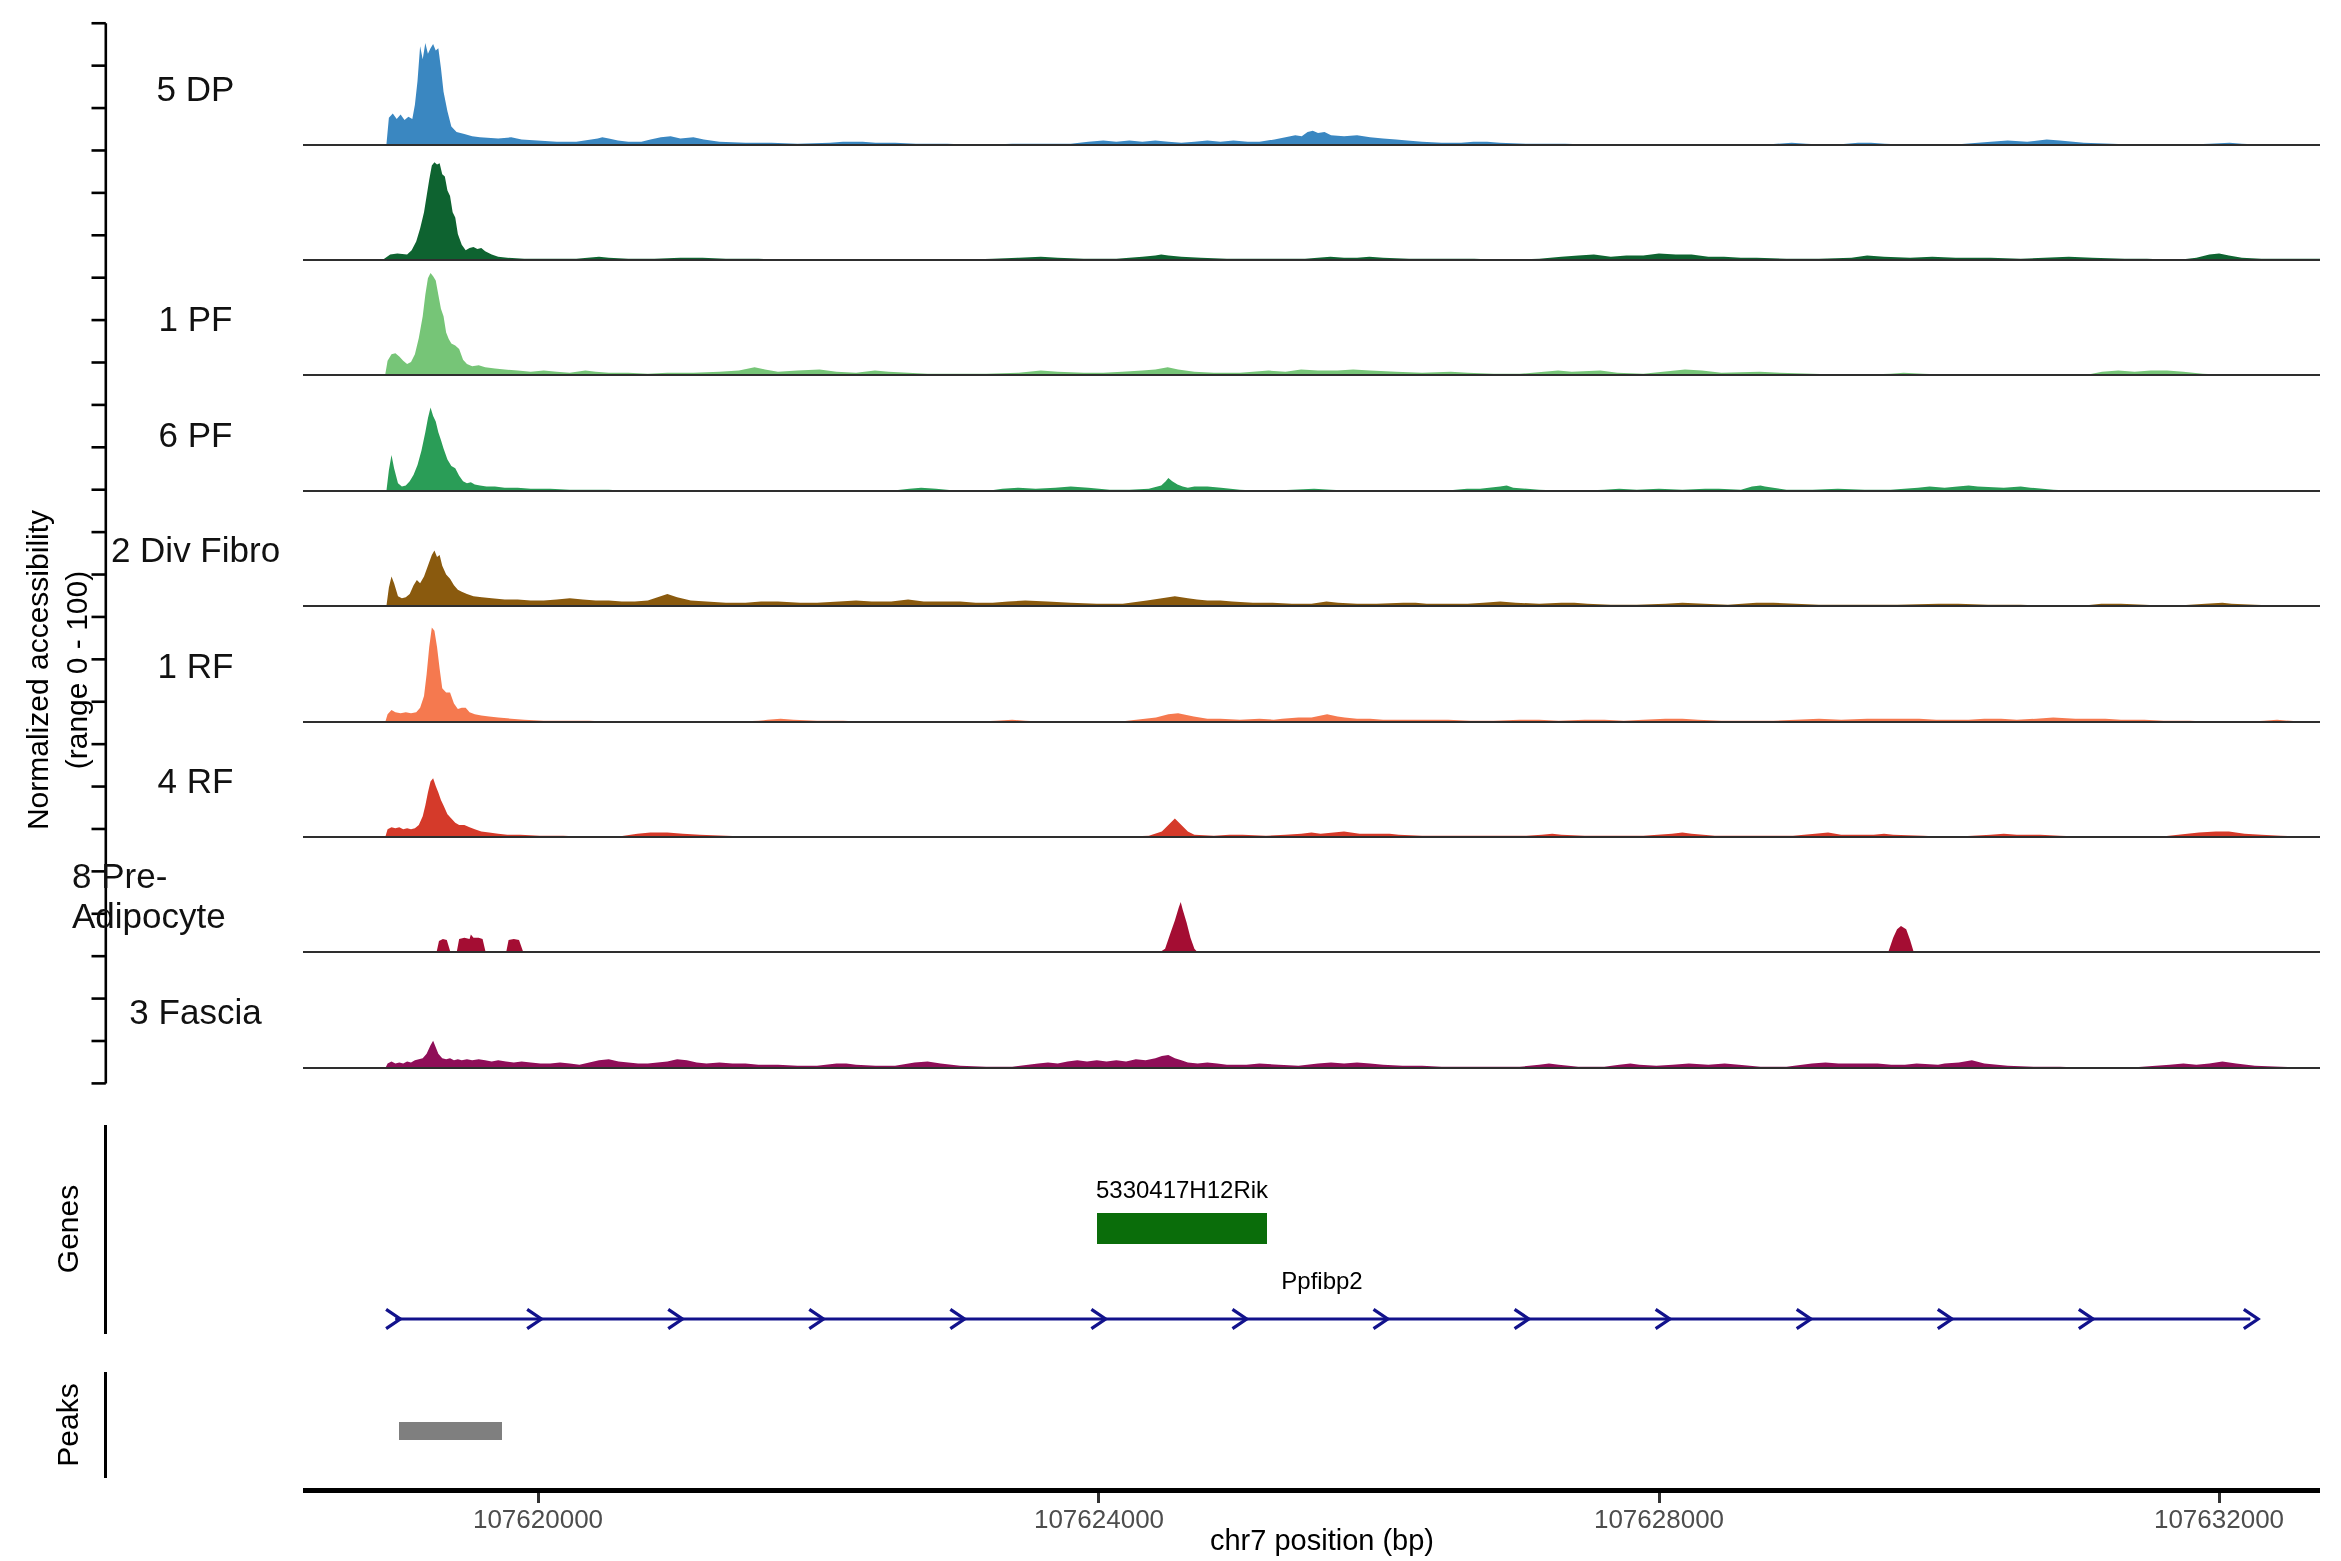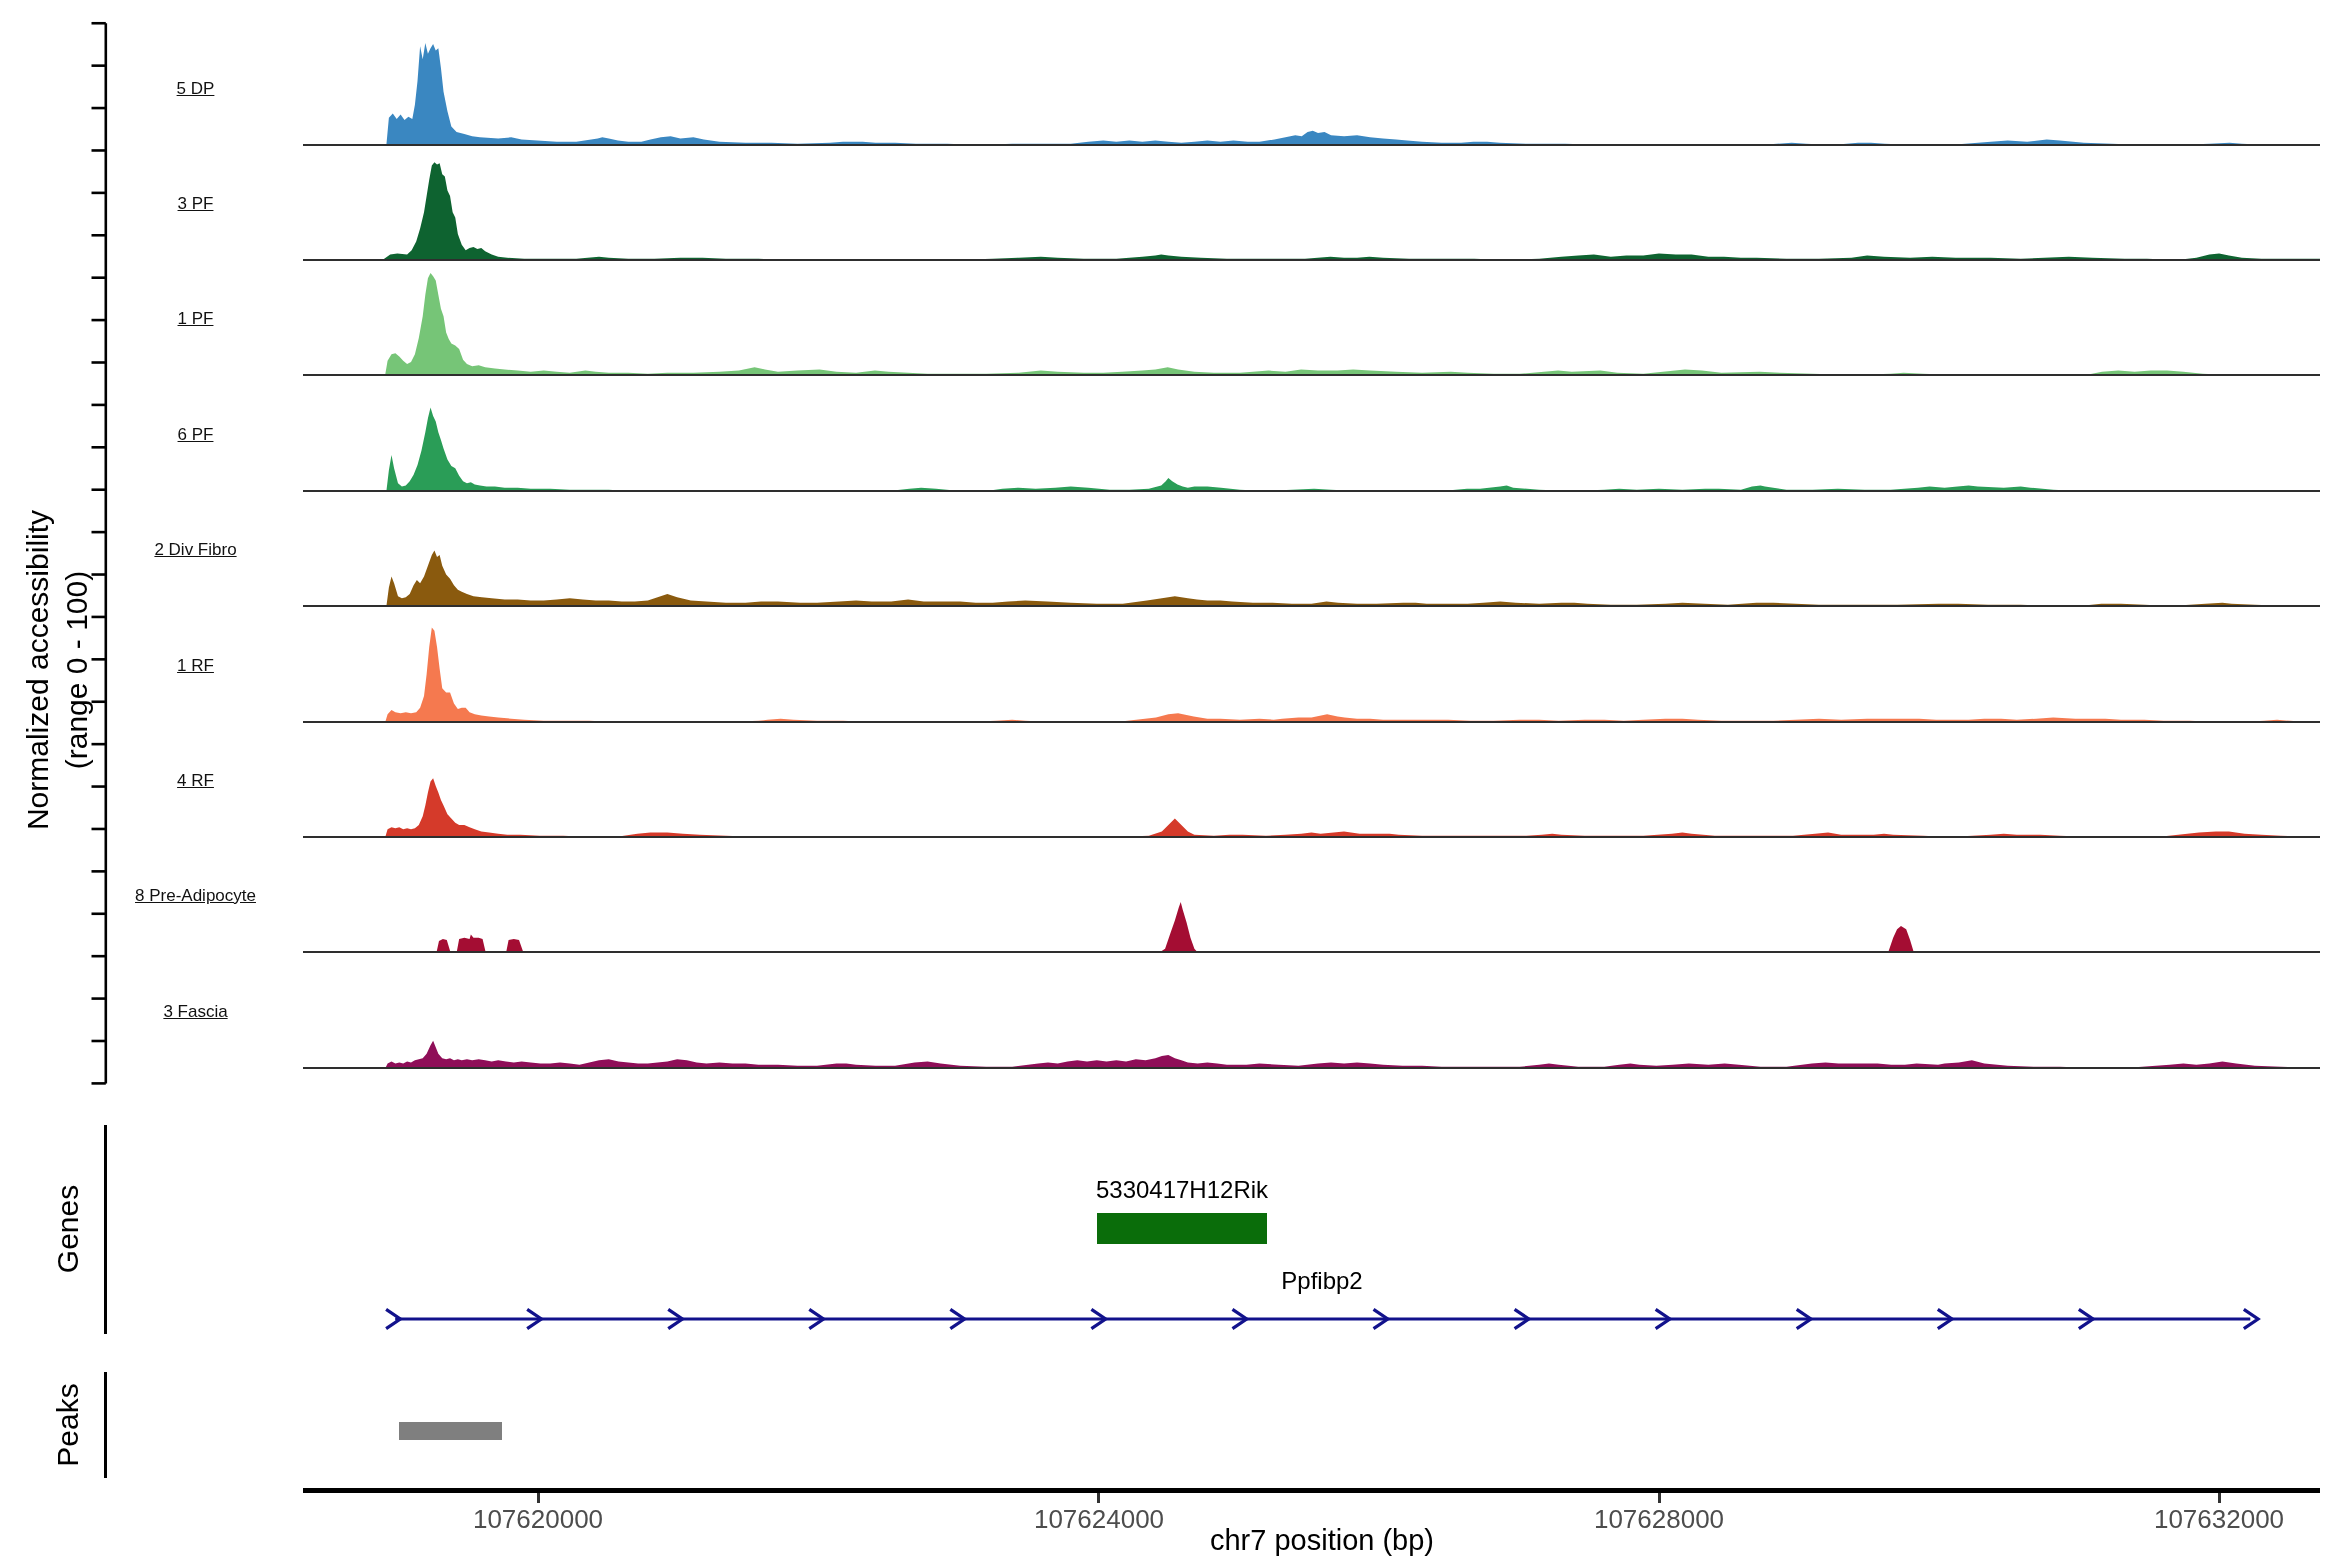--- a/index.html
+++ b/index.html
@@ -6,21 +6,21 @@
   body{width:2342px;height:1561px;font-family:"Liberation Sans",sans-serif;}
   .figure{position:relative;width:2342px;height:1561px;background:#fff;overflow:hidden;}
   .abs{position:absolute;}
   .ylab{position:absolute;left:57px;top:670px;width:0;height:0;}
   .ylab .inner{position:absolute;transform:translate(-50%,-50%) rotate(-90deg);white-space:nowrap;
     text-align:center;font-size:30px;line-height:1.3;color:#000;}
   .sec-label{position:absolute;width:0;height:0;}
   .sec-label .inner{position:absolute;transform:translate(-50%,-50%) rotate(-90deg);
     white-space:nowrap;font-size:30px;color:#000;}
   .track-label{position:absolute;left:72px;width:247px;display:flex;align-items:center;
-    justify-content:center;font-size:17px;color:#111;text-decoration:underline;}
+    justify-content:center;font-size:35px;color:#111;}
   .baseline{position:absolute;background:#2e2e2e;height:2px;}
   .bracket{position:absolute;width:2.6px;background:#000;}
   .gene-box{position:absolute;}
   .gene-name{position:absolute;font-size:24px;color:#000;transform:translateX(-50%);white-space:nowrap;text-align:center;}
   .xaxis-line{position:absolute;background:#000;height:4.6px;}
   .xtick{position:absolute;width:2.6px;height:10.4px;background:#333;}
   .xtick-label{position:absolute;transform:translateX(-50%);font-size:26px;color:#4d4d4d;white-space:nowrap;}
   .xaxis-title{position:absolute;transform:translateX(-50%);font-size:29px;color:#000;white-space:nowrap;}
   svg{display:block;}
 </style>
@@ -68,21 +68,20 @@
 
   <div id="tracks">
       <div class="abs" style="left: 0px; top: 31px; width: 2342px; height: 115px;">
         <div class="track-label" style="top: 0px; height: 115px;">5 DP</div>
         <svg viewBox="0 0 3100 106" preserveAspectRatio="none" style="position: absolute; left: 303px; top: 0px; width: 2017px; height: 115px;">
           <polygon points="0,106 0,106 128,106 132,80 138,76 144,81 150,77 156,82 162,79 168,81 172,68 176,46 180,14 184,26 188,11 192,21 196,16 200,12 204,18 208,16 212,34 216,56 222,74 228,88 236,93 248,95 260,97 272,98 300,99 320,98 336,100 360,101 390,102 420,102 453,99 460,98 470,99 484,101 500,102 520,102 534,100 550,98 565,97 580,99 600,98 616,100 640,102 680,103 720,103 760,104 810,103 830,102 860,102 880,103 910,103 942,104 990,104 1040,105 1090,104 1140,104 1180,104 1207,102 1230,101 1250,102 1270,101 1290,102 1310,101 1330,102 1350,103 1370,102 1390,101 1410,102 1430,101 1452,102 1470,102 1493,100 1510,98 1525,96 1535,97 1544,93 1552,92 1560,94 1570,93 1580,96 1600,97 1620,96 1640,98 1660,99 1680,100 1697,101 1720,102 1750,103 1780,103 1799,102 1820,102 1839,103 1880,104 1940,104 2000,105 2060,105 2120,105 2180,105 2240,105 2288,103 2310,104 2350,105 2390,103 2410,103 2431,104 2480,105 2530,105 2594,102 2620,101 2650,102 2680,100 2700,101 2737,103 2780,104 2830,105 2880,105 2930,104 2961,103 2980,104 3020,105 3060,105 3100,105 3100,106" fill="#3a87c1"></polygon>
         </svg>
         <div class="baseline" style="left: 303px; top: 113px; width: 2017px;"></div>
       </div>
       <div class="abs" style="left: 0px; top: 146px; width: 2342px; height: 115px;">
-        <div class="track-label" style="top: 0px; height: 115px;">3 PF</div>
         <svg viewBox="0 0 3100 106" preserveAspectRatio="none" style="position: absolute; left: 303px; top: 0px; width: 2017px; height: 115px;">
           <polygon points="0,106 0,106 120,106 134,100 145,99 160,100 167,96 174,88 180,76 186,61 190,46 194,31 198,18 202,15 206,17 210,16 214,26 218,28 222,41 226,46 230,61 234,66 238,81 244,91 250,96 256,94 262,93 268,95 274,94 280,97 290,100 300,102 314,103 340,104 380,104 420,104 455,102 470,103 500,104 540,104 580,103 614,103 650,104 700,104 750,105 800,105 850,105 900,105 950,105 1000,105 1060,104 1100,103 1134,102 1160,103 1200,104 1250,104 1290,102 1310,101 1319,100 1330,101 1350,102 1380,103 1420,104 1460,104 1500,104 1540,104 1579,102 1600,103 1620,103 1639,102 1660,103 1700,104 1750,104 1800,104 1850,105 1900,104 1934,102 1960,101 1984,100 2010,102 2034,101 2060,101 2084,99 2110,100 2134,100 2160,102 2184,102 2210,103 2234,103 2280,104 2330,104 2380,103 2404,101 2430,102 2470,103 2504,102 2540,103 2594,103 2640,104 2714,102 2750,103 2800,104 2834,104 2880,105 2910,103 2930,100 2945,99 2960,101 2980,103 3010,104 3060,104 3100,104 3100,106" fill="#0e6330"></polygon>
         </svg>
         <div class="baseline" style="left: 303px; top: 113px; width: 2017px;"></div>
       </div>
       <div class="abs" style="left: 0px; top: 261px; width: 2252px; height: 115px;">
         <div class="track-label" style="top: 0px; height: 115px;">1 PF</div>
         <svg viewBox="0 0 3100 106" preserveAspectRatio="none" style="position: absolute; left: 303px; top: 0px; width: 2017px; height: 115px;">
           <polygon points="0,106 0,106 126,106 130,92 136,86 142,85 148,88 154,92 160,95 166,93 172,86 178,71 184,51 188,31 192,16 196,11 200,14 204,18 208,31 212,44 216,51 220,66 224,72 228,76 234,78 240,81 246,91 252,95 260,97 270,96 280,98 295,99 310,100 330,101 350,102 370,101 390,102 410,103 434,101 450,102 470,103 500,103 530,104 560,103 600,103 640,102 670,101 694,98 710,100 730,102 760,101 794,100 820,102 850,103 879,101 900,102 930,103 960,104 1000,104 1050,104 1100,103 1134,101 1160,102 1200,103 1230,103 1259,102 1290,101 1310,100 1329,98 1345,100 1370,102 1400,103 1440,103 1460,102 1484,101 1510,102 1534,100 1560,101 1590,101 1614,100 1640,101 1680,102 1720,103 1764,102 1790,103 1830,104 1870,104 1929,101 1950,102 1994,101 2020,103 2060,104 2124,100 2150,101 2180,103 2239,102 2270,103 2320,104 2380,105 2440,104 2460,103 2490,104 2540,105 2600,105 2660,105 2720,105 2740,105 2765,102 2790,101 2815,102 2840,101 2865,101 2890,102 2920,104 2960,105 3020,105 3100,105 3100,106" fill="#76c577"></polygon>
         </svg>

